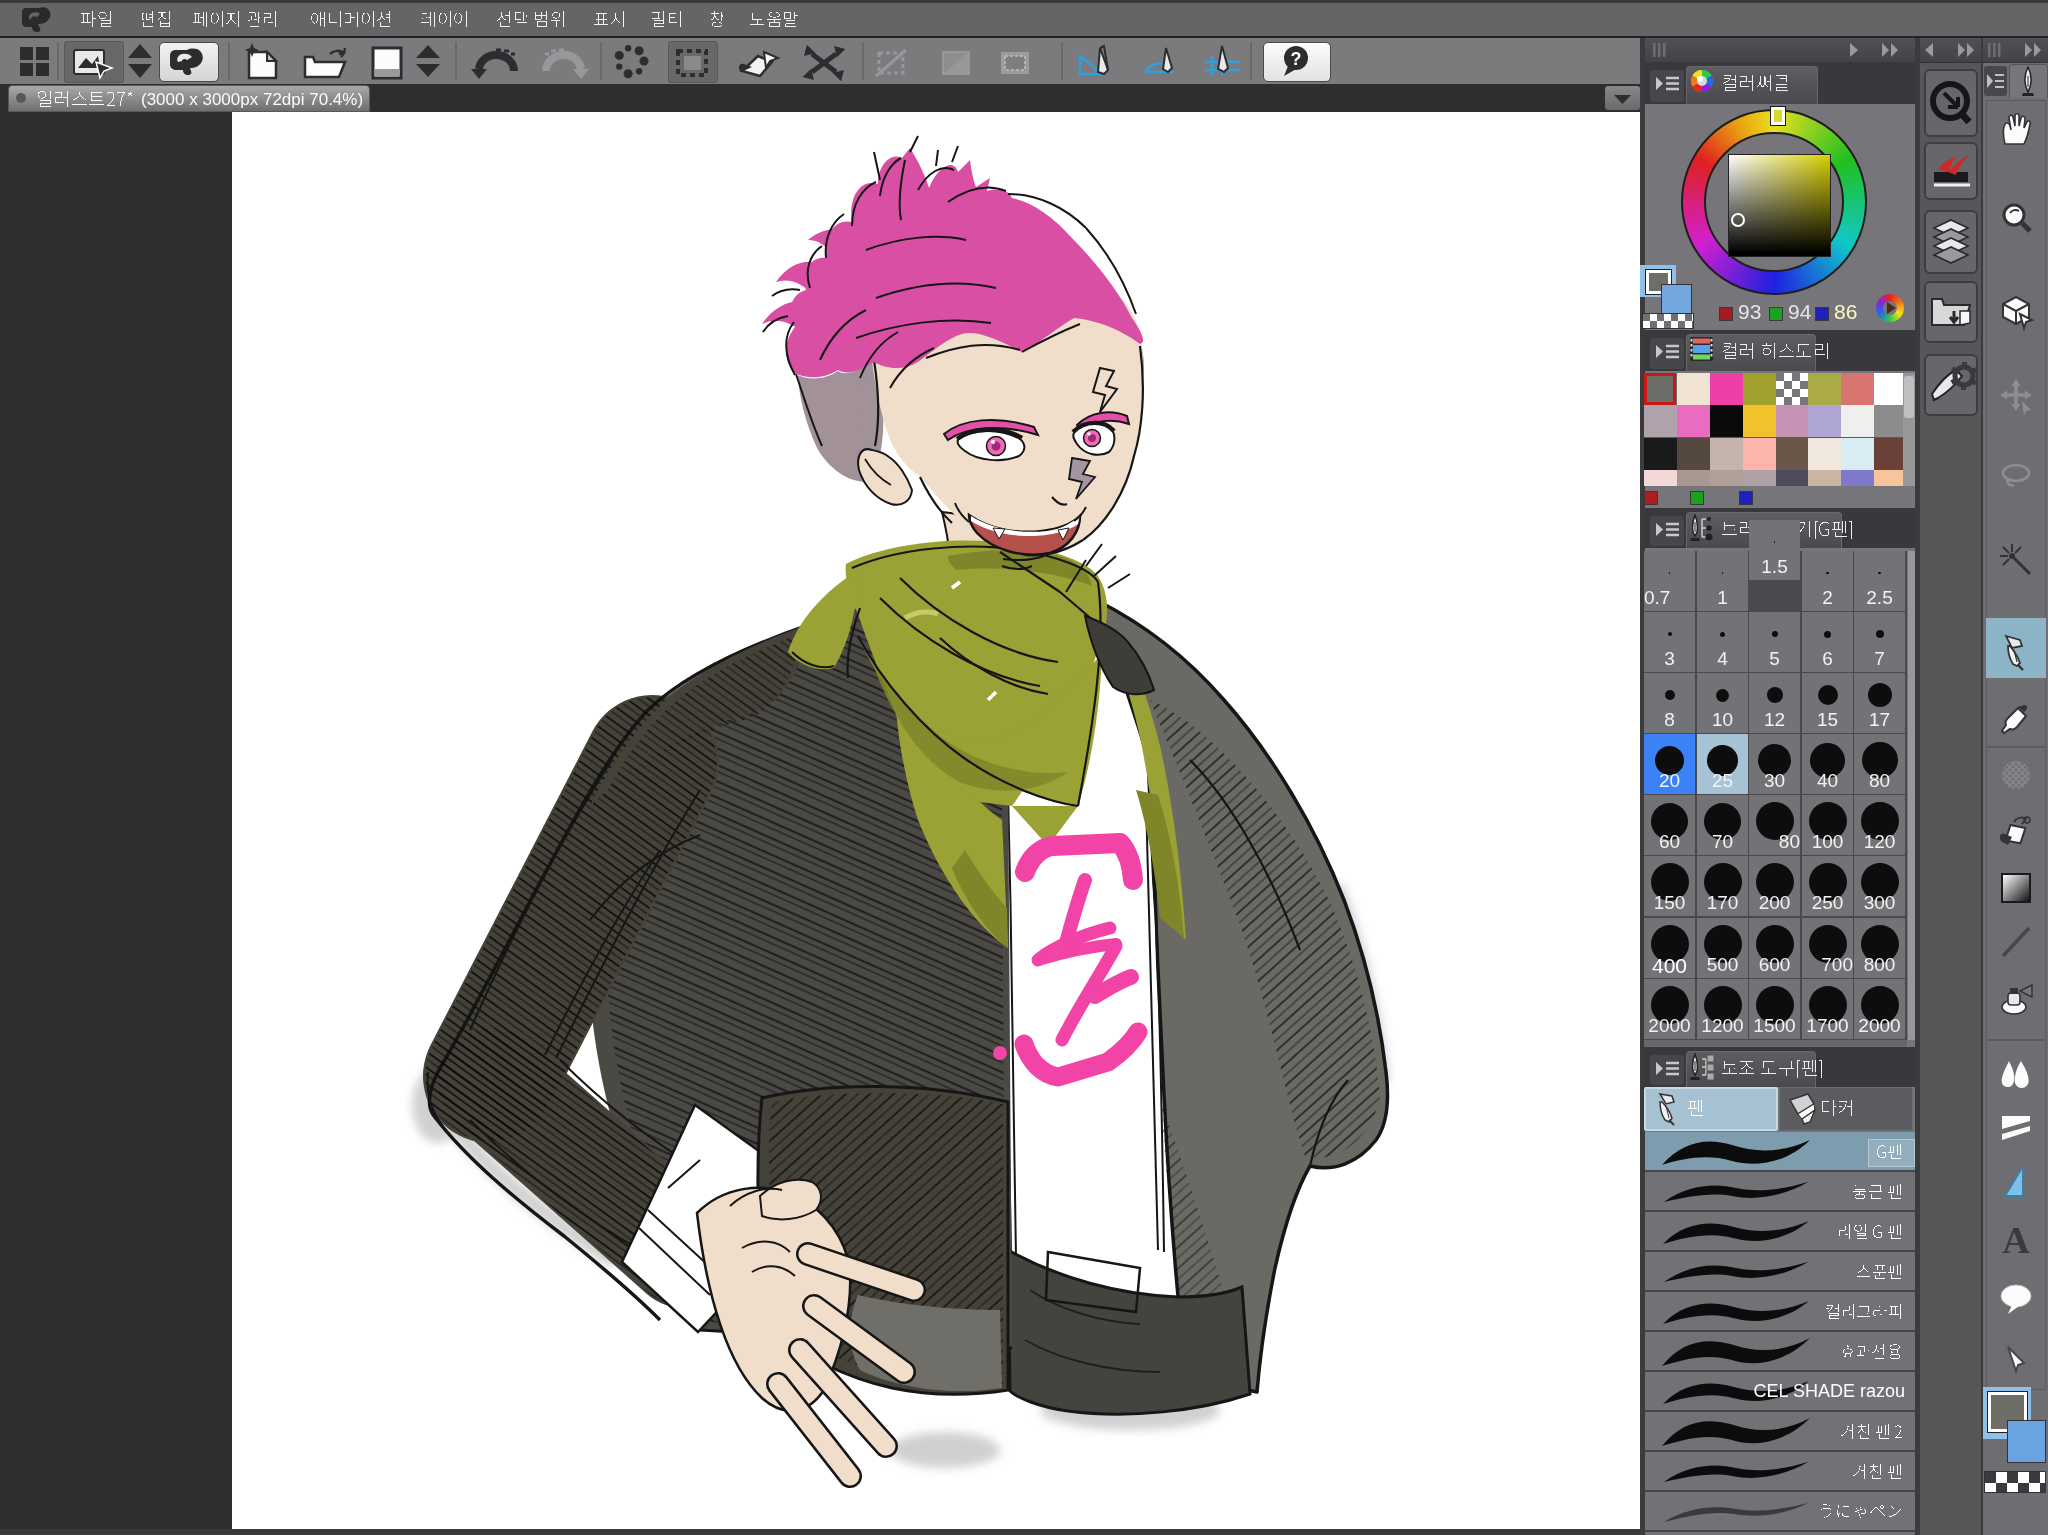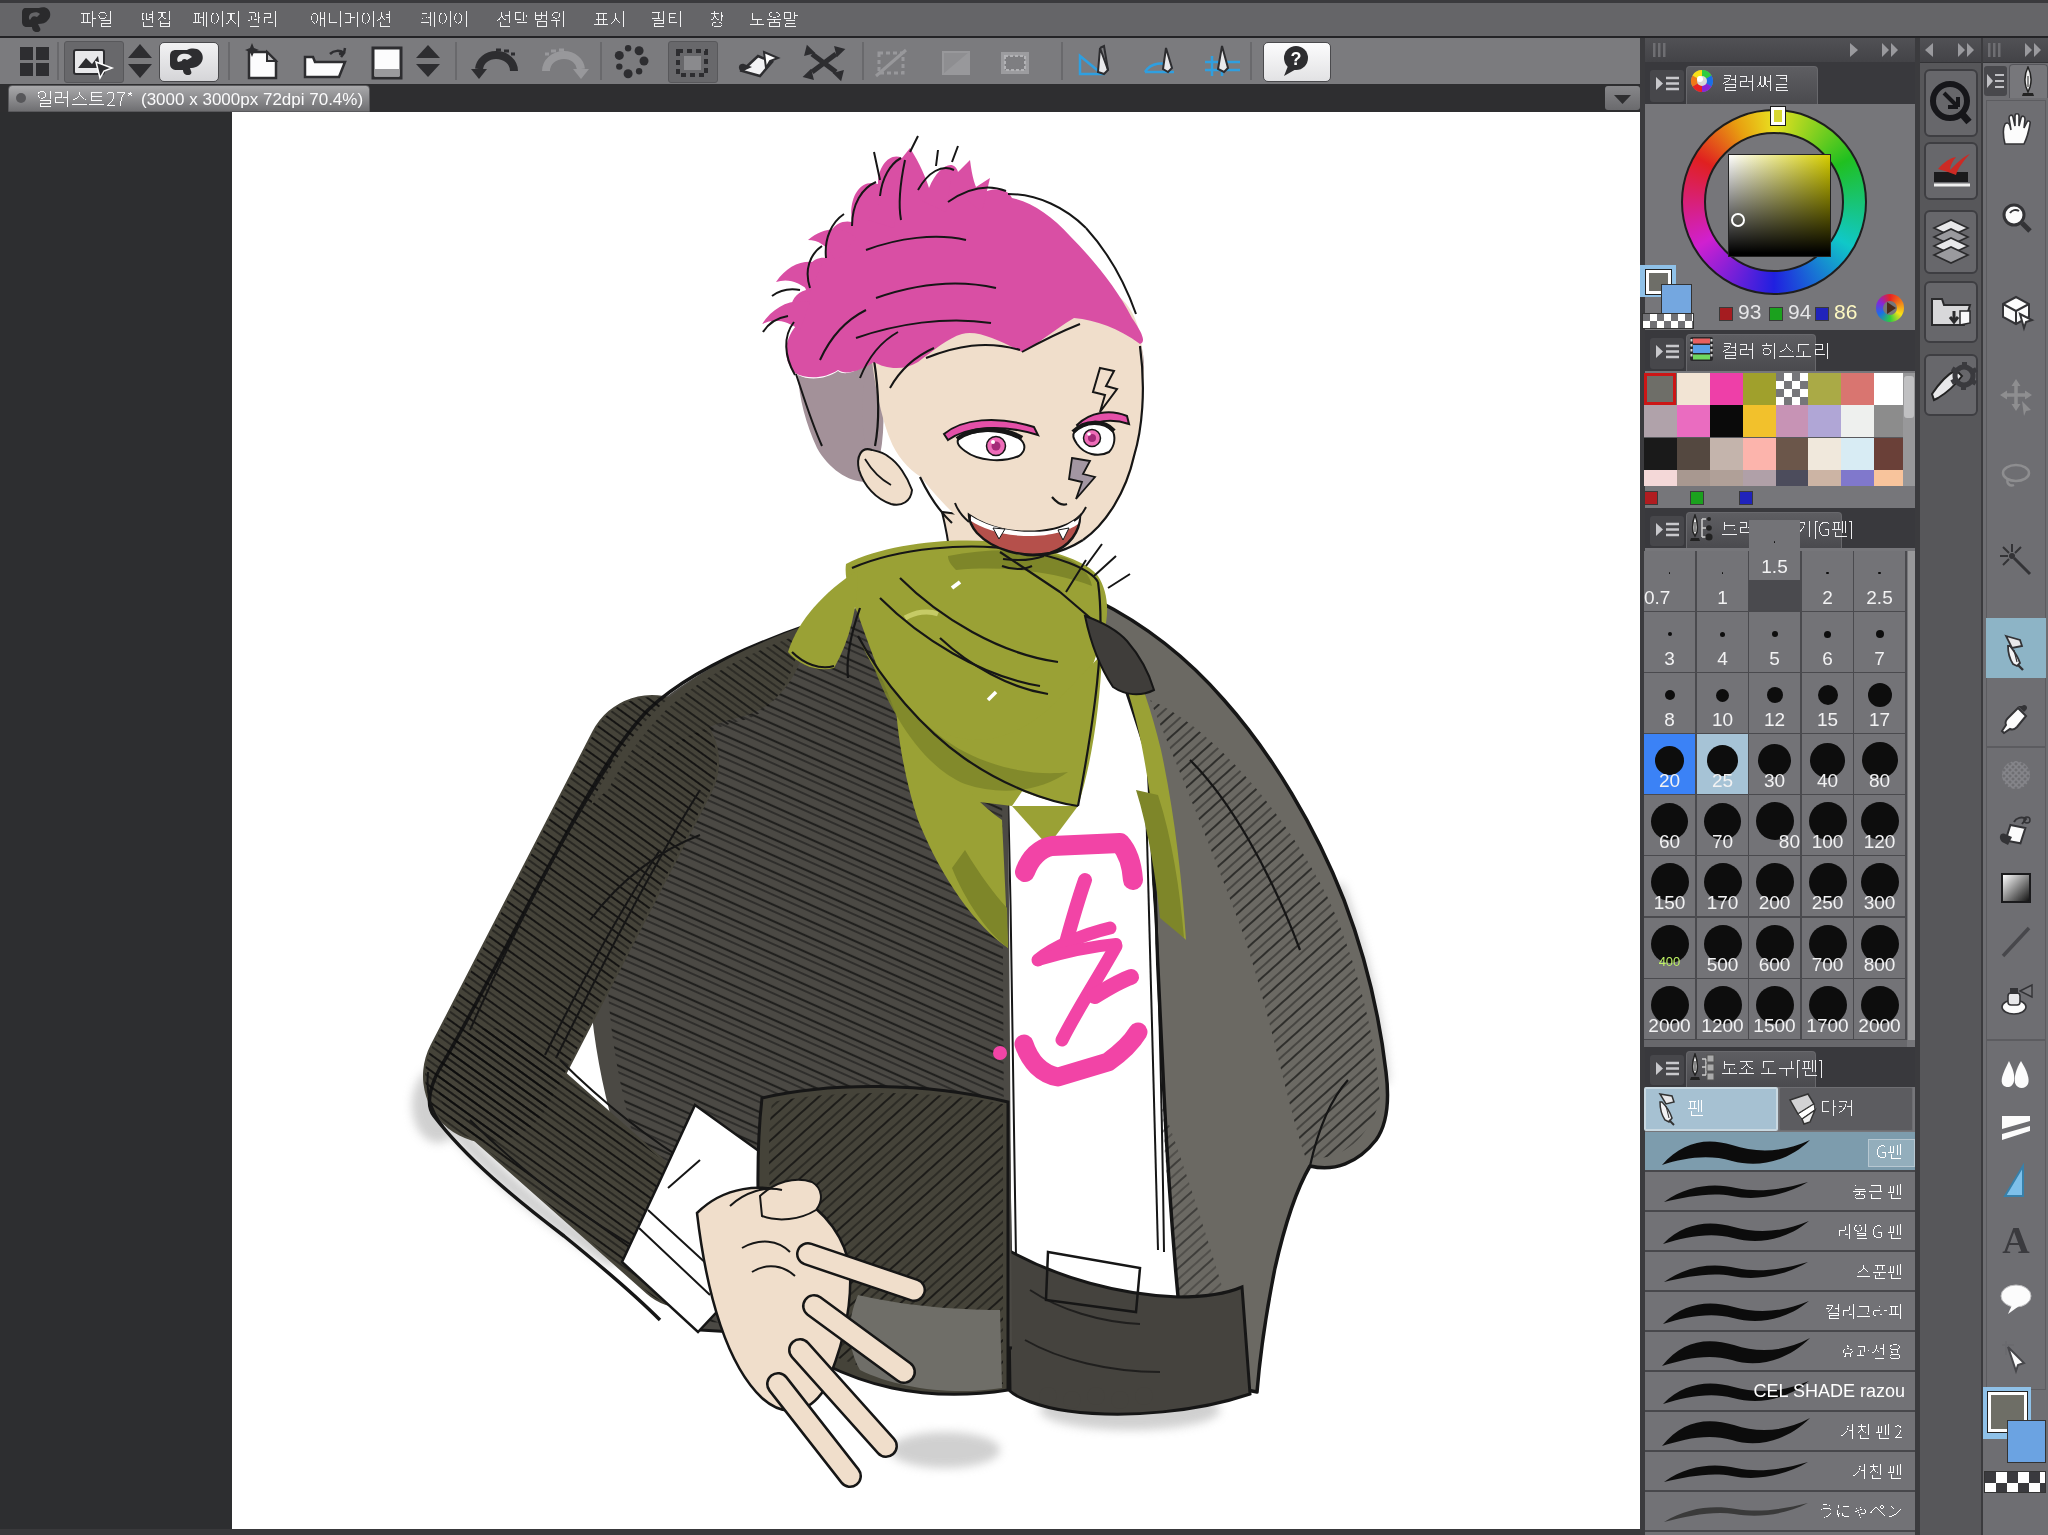--- a/index.html
+++ b/index.html
@@ -617,33 +617,33 @@
 <div class="abs" style="left:1802px;top:856px;width:51px;height:60px;background:#737377;overflow:hidden">
 <div class="abs" style="left:6.5px;top:7.0px;width:38px;height:38px;border-radius:50%;background:#0d0d0d"></div>
 <div class="abs" style="left:0;top:36px;width:51px;text-align:center;font-size:19px;color:#f2f2f3">250</div>
 </div>
 <div class="abs" style="left:1854px;top:856px;width:51px;height:60px;background:#737377;overflow:hidden">
 <div class="abs" style="left:6.5px;top:7.0px;width:38px;height:38px;border-radius:50%;background:#0d0d0d"></div>
 <div class="abs" style="left:0;top:36px;width:51px;text-align:center;font-size:19px;color:#f2f2f3">300</div>
 </div>
 <div class="abs" style="left:1644px;top:918px;width:51px;height:60px;background:#737377;overflow:hidden">
 <div class="abs" style="left:6.5px;top:7.0px;width:38px;height:38px;border-radius:50%;background:#0d0d0d"></div>
-<div class="abs" style="left:0;top:36px;width:51px;text-align:center;font-size:13px;color:#bef264">400</div>
+<div class="abs" style="left:0;top:36px;width:51px;text-align:center;font-size:21px;color:#ffffff">400</div>
 </div>
 <div class="abs" style="left:1697px;top:918px;width:51px;height:60px;background:#737377;overflow:hidden">
 <div class="abs" style="left:6.5px;top:7.0px;width:38px;height:38px;border-radius:50%;background:#0d0d0d"></div>
 <div class="abs" style="left:0;top:36px;width:51px;text-align:center;font-size:19px;color:#f2f2f3">500</div>
 </div>
 <div class="abs" style="left:1749px;top:918px;width:51px;height:60px;background:#737377;overflow:hidden">
 <div class="abs" style="left:6.5px;top:7.0px;width:38px;height:38px;border-radius:50%;background:#0d0d0d"></div>
 <div class="abs" style="left:0;top:36px;width:51px;text-align:center;font-size:19px;color:#f2f2f3">600</div>
 </div>
 <div class="abs" style="left:1802px;top:918px;width:51px;height:60px;background:#737377;overflow:hidden">
 <div class="abs" style="left:6.5px;top:7.0px;width:38px;height:38px;border-radius:50%;background:#0d0d0d"></div>
-<div class="abs" style="left:0;top:36px;width:51px;text-align:center;font-size:19px;color:#f2f2f3">700</div>
+<div class="abs" style="left:0;top:36px;width:51px;text-align:right;font-size:19px;color:#f2f2f3">700</div>
 </div>
 <div class="abs" style="left:1854px;top:918px;width:51px;height:60px;background:#737377;overflow:hidden">
 <div class="abs" style="left:6.5px;top:7.0px;width:38px;height:38px;border-radius:50%;background:#0d0d0d"></div>
 <div class="abs" style="left:0;top:36px;width:51px;text-align:center;font-size:19px;color:#f2f2f3">800</div>
 </div>
 <div class="abs" style="left:1644px;top:979px;width:51px;height:60px;background:#737377;overflow:hidden">
 <div class="abs" style="left:6.5px;top:7.0px;width:38px;height:38px;border-radius:50%;background:#0d0d0d"></div>
 <div class="abs" style="left:0;top:36px;width:51px;text-align:center;font-size:19px;color:#f2f2f3">2000</div>
 </div>
 <div class="abs" style="left:1697px;top:979px;width:51px;height:60px;background:#737377;overflow:hidden">

